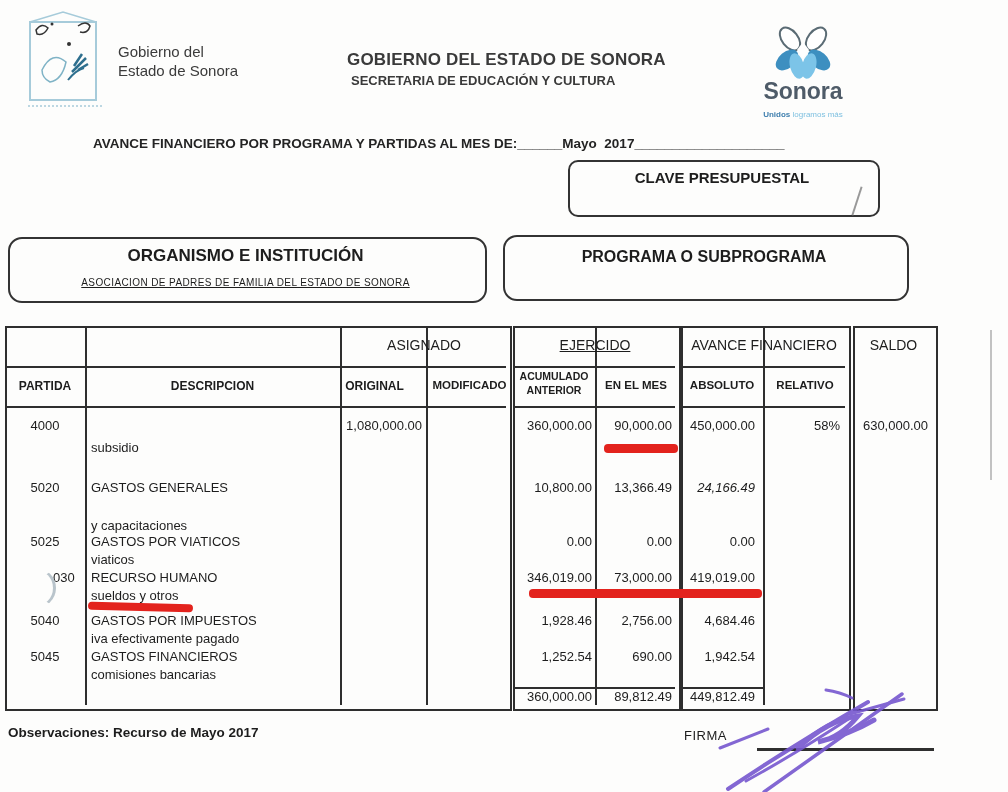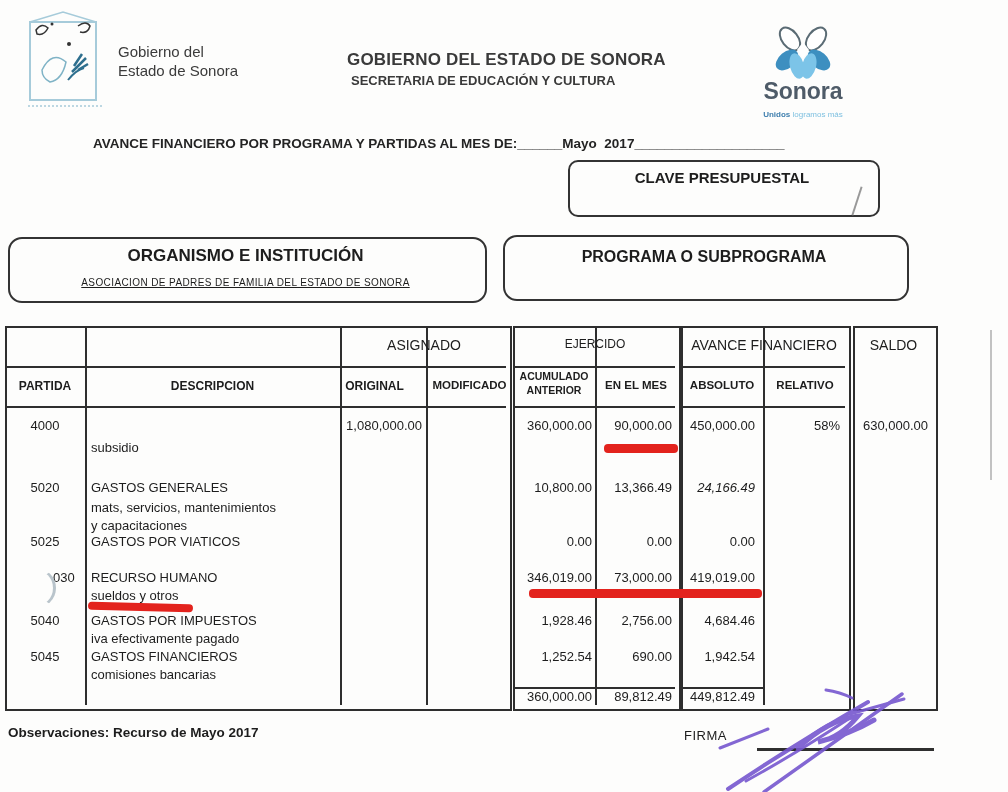--- a/index.html
+++ b/index.html
@@ -103,21 +103,21 @@
   <div class="hline" style="left:515px;top:366px;width:160px;"></div>
   <div class="hline" style="left:683px;top:366px;width:162px;"></div>
   <div class="hline" style="left:7px;top:406px;width:499px;"></div>
   <div class="hline" style="left:515px;top:406px;width:160px;"></div>
   <div class="hline" style="left:683px;top:406px;width:162px;"></div>
 
   <div class="hline" style="left:515px;top:687px;width:160px;"></div>
   <div class="hline" style="left:683px;top:687px;width:80px;"></div>
 
   <div class="hcell center" style="left:340px;top:337px;width:168px;font-size:14px;">ASIGNADO</div>
-  <div class="hcell center" style="left:513px;top:337px;width:164px;font-size:12px;">EJERCIDO</div>
+  <div class="hcell center" style="left:513px;top:337px;width:164px;font-size:14px;text-decoration:underline;">EJERCIDO</div>
   <div class="hcell center" style="left:681px;top:337px;width:166px;font-size:14px;">AVANCE FINANCIERO</div>
   <div class="hcell center" style="left:853px;top:337px;width:81px;font-size:14px;">SALDO</div>
 
   <div class="hcell center bold" style="left:5px;top:379px;width:80px;font-size:12px;">PARTIDA</div>
   <div class="hcell center bold" style="left:85px;top:379px;width:255px;font-size:12px;">DESCRIPCION</div>
   <div class="hcell center bold" style="left:340px;top:379px;width:69px;font-size:12px;">ORIGINAL</div>
   <div class="hcell center bold" style="left:426px;top:379px;width:87px;font-size:11.5px;">MODIFICADO</div>
   <div class="hcell center bold" style="left:513px;top:370px;width:82px;font-size:10.5px;">ACUMULADO</div>
   <div class="hcell center bold" style="left:513px;top:384px;width:82px;font-size:10.5px;">ANTERIOR</div>
   <div class="hcell center bold" style="left:595px;top:379px;width:82px;font-size:11.5px;">EN EL MES</div>
@@ -128,28 +128,28 @@
   <div class="cell col-desc" style="top:439px;">subsidio</div>
   <div class="cell col-original" style="top:417px;">1,080,000.00</div>
   <div class="cell col-acum" style="top:417px;">360,000.00</div>
   <div class="cell col-mes" style="top:417px;">90,000.00</div>
   <div class="cell col-abs" style="top:417px;">450,000.00</div>
   <div class="cell col-rel" style="top:417px;">58%</div>
   <div class="cell col-saldo" style="top:417px;">630,000.00</div>
 
   <div class="cell col-partida" style="top:479px;">5020</div>
   <div class="cell col-desc" style="top:479px;">GASTOS GENERALES</div>
-  <div class="cell col-desc" style="top:499px;">mats, servicios, mantenimientos</div>
   <div class="cell col-desc" style="top:517px;">y capacitaciones</div>
   <div class="cell col-acum" style="top:479px;">10,800.00</div>
   <div class="cell col-mes" style="top:479px;">13,366.49</div>
   <div class="cell col-abs" style="top:479px;font-style:italic;">24,166.49</div>
 
   <div class="cell col-partida" style="top:533px;">5025</div>
   <div class="cell col-desc" style="top:533px;">GASTOS POR VIATICOS</div>
+  <div class="cell col-desc" style="top:551px;">viaticos</div>
   <div class="cell col-acum" style="top:533px;">0.00</div>
   <div class="cell col-mes" style="top:533px;">0.00</div>
   <div class="cell col-abs" style="top:533px;">0.00</div>
 
   <div class="cell" style="left:53px;top:569px;width:34px;">030</div>
   <div class="crescent" style="left:15px;top:568px;width:36px;height:36px;"></div>
   <div class="cell col-desc" style="top:569px;">RECURSO HUMANO</div>
   <div class="cell col-desc" style="top:587px;">sueldos y otros</div>
   <div class="cell col-acum" style="top:569px;">346,019.00</div>
   <div class="cell col-mes" style="top:569px;">73,000.00</div>

